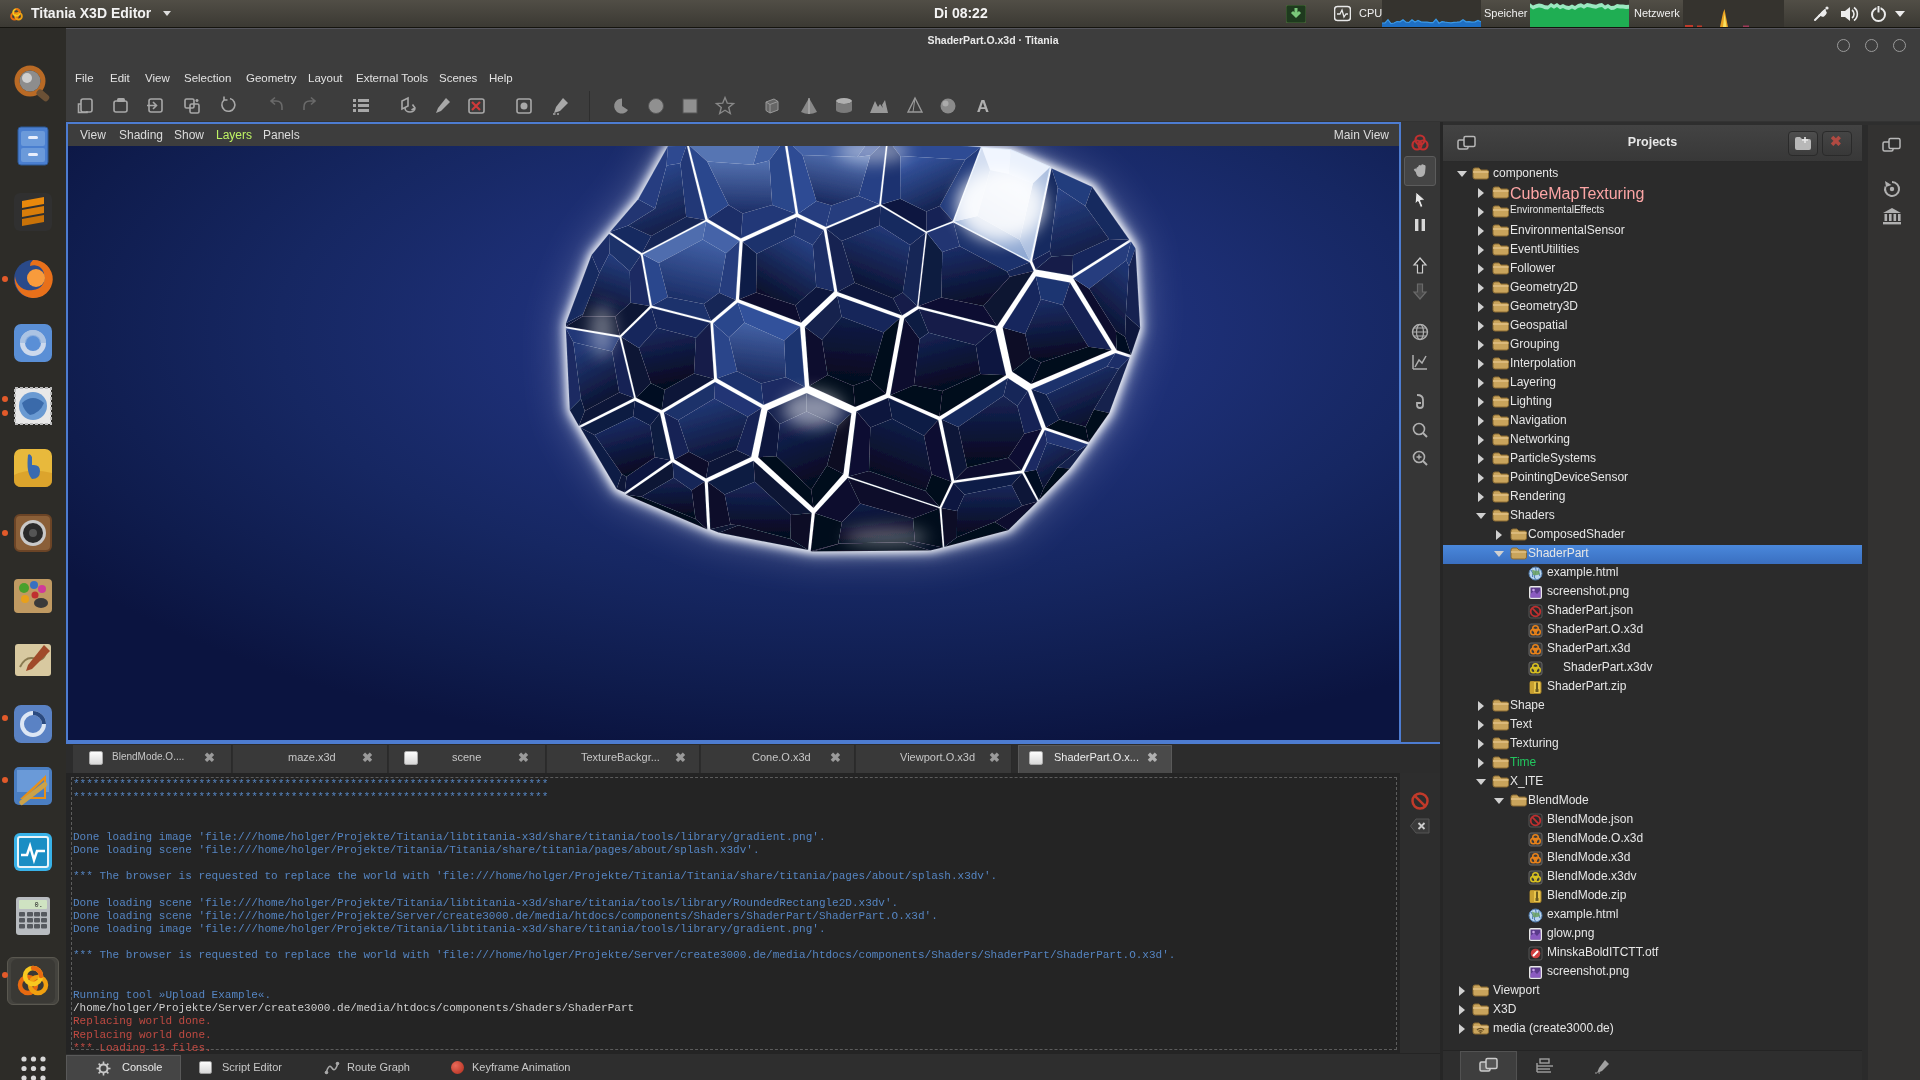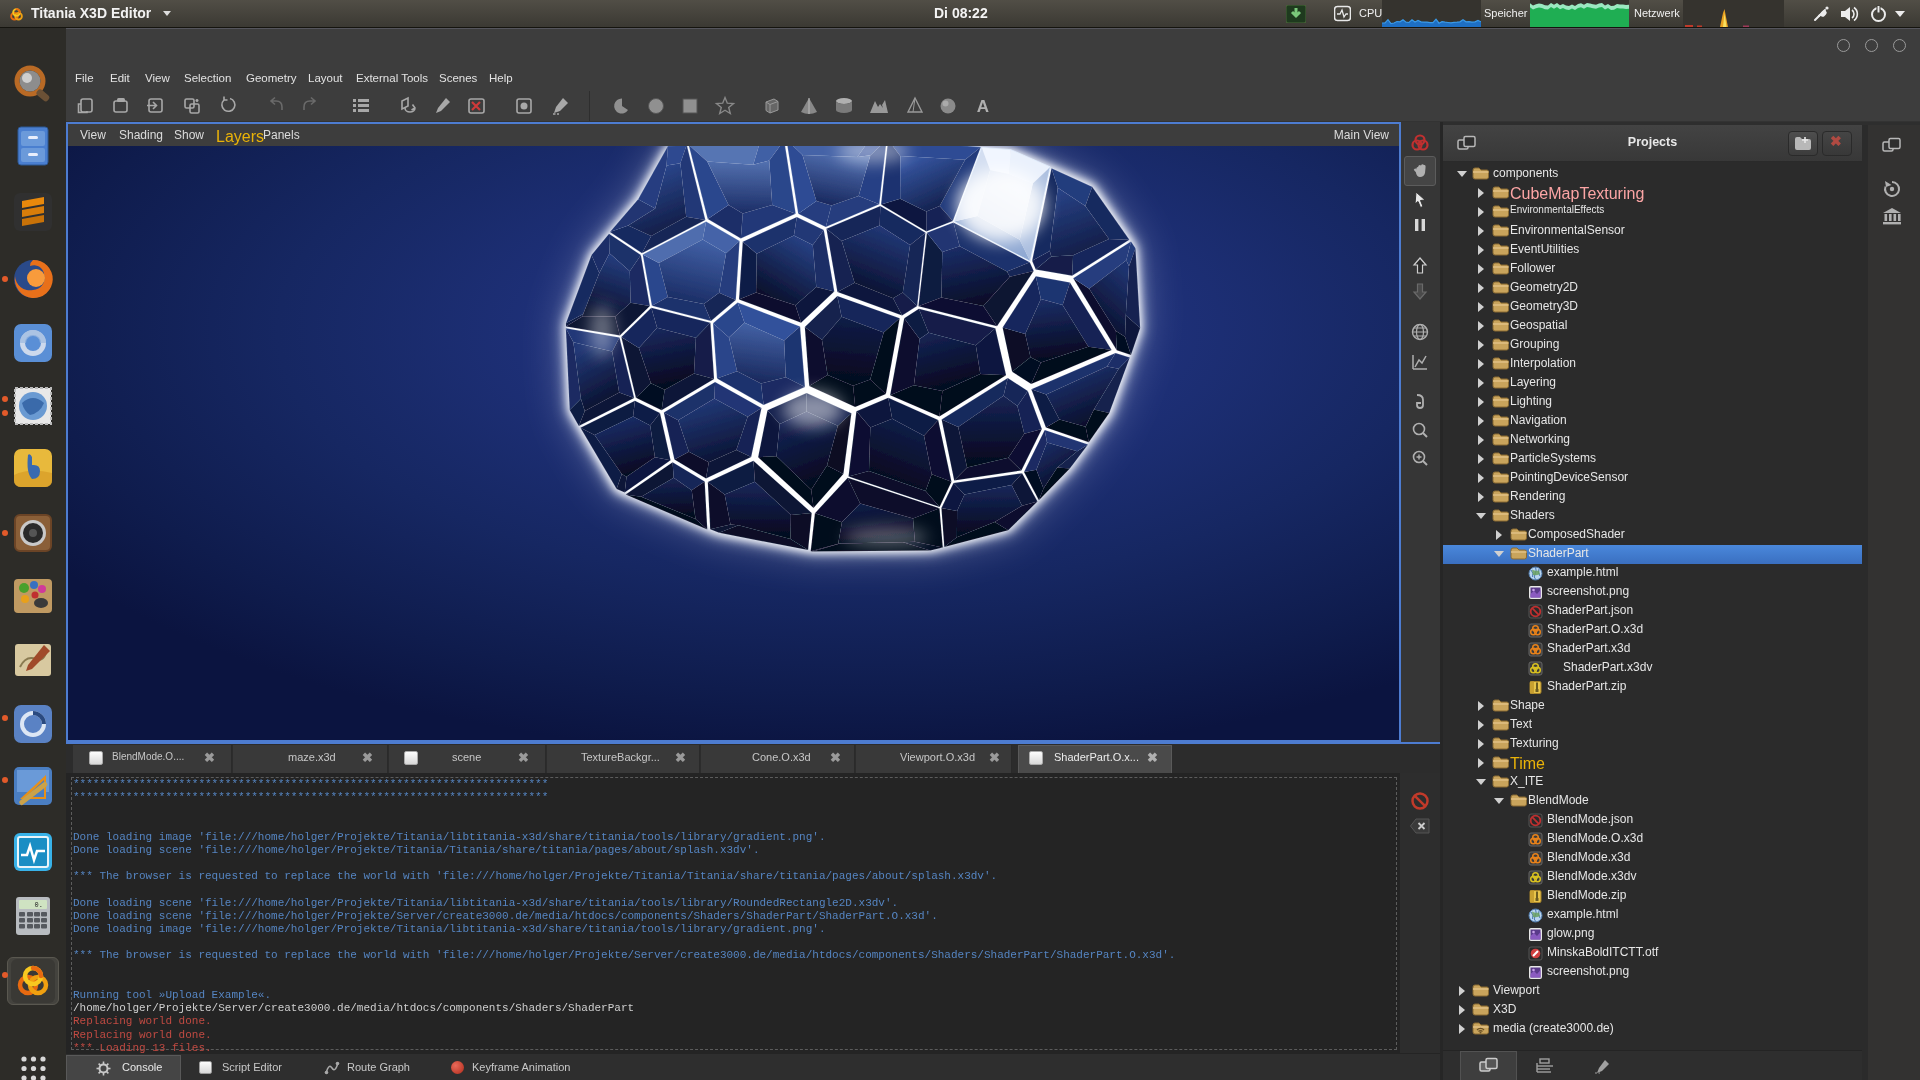--- a/index.html
+++ b/index.html
@@ -206,20 +206,21 @@
     <div style="position:absolute;left:2px;top:248px;width:6px;height:6px;border-radius:50%;background:#e25a2a"></div>
     <div style="position:absolute;left:2px;top:368px;width:6px;height:6px;border-radius:50%;background:#e25a2a"></div>
     <div style="position:absolute;left:2px;top:382px;width:6px;height:6px;border-radius:50%;background:#e25a2a"></div>
     <div style="position:absolute;left:2px;top:502px;width:6px;height:6px;border-radius:50%;background:#e25a2a"></div>
     <div style="position:absolute;left:2px;top:687px;width:6px;height:6px;border-radius:50%;background:#e25a2a"></div>
     <div style="position:absolute;left:2px;top:749px;width:6px;height:6px;border-radius:50%;background:#e25a2a"></div>
     <div style="position:absolute;left:2px;top:944px;width:6px;height:6px;border-radius:50%;background:#e25a2a"></div>
   </div>
 <div class="abs" id="titlebar">
 <div style="position:absolute;left:0;top:0;width:1854px;height:1px;background:#55555c"></div>
+<div style="position:absolute;left:0;top:6px;width:1854px;text-align:center;font-size:10.5px;font-weight:bold;color:#e9e9e9">ShaderPart.O.x3d · Titania</div>
 <div class="ring" style="left:1771px"></div>
     <div class="ring" style="left:1799px"></div>
     <div class="ring" style="left:1827px"></div>
 </div>
 <div class="abs" id="menubar">
     <div style="position:absolute;left:9px;top:4px;font-size:11.5px;color:#e2e2e2">File</div>
     <div style="position:absolute;left:44px;top:4px;font-size:11.5px;color:#e2e2e2">Edit</div>
     <div style="position:absolute;left:79px;top:4px;font-size:11.5px;color:#e2e2e2">View</div>
     <div style="position:absolute;left:118px;top:4px;font-size:11.5px;color:#e2e2e2">Selection</div>
     <div style="position:absolute;left:180px;top:4px;font-size:11.5px;color:#e2e2e2">Geometry</div>
@@ -322,21 +323,21 @@
     </svg>
     <svg width="22" height="22" viewBox="0 0 22 22" style="position:absolute;left:906px;top:6px">
       <text x="11" y="17" text-anchor="middle" font-size="17" font-weight="bold" fill="#b0b0b0" font-family="Liberation Sans">A</text>
     </svg>
   </div>
 <div class="abs" id="viewframe">
   <div id="vmenu">
       <div style="position:absolute;left:12px;top:4px;font-size:12px;color:#dcdcdc">View</div>
       <div style="position:absolute;left:51px;top:4px;font-size:12px;color:#dcdcdc">Shading</div>
       <div style="position:absolute;left:106px;top:4px;font-size:12px;color:#dcdcdc">Show</div>
-      <div style="position:absolute;left:148px;top:4px;font-size:16px;color:#eab308">Layers</div>
+      <div style="position:absolute;left:148px;top:4px;font-size:12px;color:#bef264">Layers</div>
       <div style="position:absolute;left:195px;top:4px;font-size:12px;color:#dcdcdc">Panels</div>
       <div style="position:absolute;right:10px;top:4px;font-size:12px;color:#dcdcdc">Main View</div>
     </div>
   <div id="scene">
       <svg width="1332" height="594" viewBox="67 147 1332 594" style="display:block">
 <defs>
 <radialGradient id="bgrad" cx="0.59" cy="0.31" r="0.72">
  <stop offset="0" stop-color="#2a4390"></stop>
  <stop offset="0.32" stop-color="#1e3078"></stop>
  <stop offset="0.60" stop-color="#162762"></stop>
@@ -1065,21 +1066,21 @@
       <svg width="17" height="13" viewBox="0 0 17 13" style="position:absolute;left:49px;top:612px">
         <path d="M1 3 Q1 1 3 1 L7 1 L9 3 L15 3 Q16.5 3 16.5 5 L16.5 10 Q16.5 12 14.5 12 L3 12 Q1 12 1 10 Z" fill="#c9a45c" stroke="#8a6b33"></path>
         <path d="M1 5 L16.5 5" stroke="#e0c084" stroke-width="1.5"></path>
       </svg>
       <div style="position:absolute;left:67px;top:611px;font-size:12px;color:#e6e6e6">Texturing</div>
       <div style="position:absolute;left:35px;top:633px;width:0;height:0;border-top:5px solid transparent;border-bottom:5px solid transparent;border-left:6px solid #d0d0d0"></div>
       <svg width="17" height="13" viewBox="0 0 17 13" style="position:absolute;left:49px;top:631px">
         <path d="M1 3 Q1 1 3 1 L7 1 L9 3 L15 3 Q16.5 3 16.5 5 L16.5 10 Q16.5 12 14.5 12 L3 12 Q1 12 1 10 Z" fill="#c9a45c" stroke="#8a6b33"></path>
         <path d="M1 5 L16.5 5" stroke="#e0c084" stroke-width="1.5"></path>
       </svg>
-      <div style="position:absolute;left:67px;top:630px;font-size:16px;color:#eab308">Time</div>
+      <div style="position:absolute;left:67px;top:630px;font-size:12px;color:#22c55e">Time</div>
       <div style="position:absolute;left:33px;top:654px;width:0;height:0;border-left:5px solid transparent;border-right:5px solid transparent;border-top:6px solid #d0d0d0"></div>
       <svg width="17" height="13" viewBox="0 0 17 13" style="position:absolute;left:49px;top:650px">
         <path d="M1 3 Q1 1 3 1 L7 1 L9 3 L15 3 Q16.5 3 16.5 5 L16.5 10 Q16.5 12 14.5 12 L3 12 Q1 12 1 10 Z" fill="#c9a45c" stroke="#8a6b33"></path>
         <path d="M1 5 L16.5 5" stroke="#e0c084" stroke-width="1.5"></path>
       </svg>
       <div style="position:absolute;left:67px;top:649px;font-size:12px;color:#e6e6e6">X_ITE</div>
       <div style="position:absolute;left:51px;top:673px;width:0;height:0;border-left:5px solid transparent;border-right:5px solid transparent;border-top:6px solid #d0d0d0"></div>
       <svg width="17" height="13" viewBox="0 0 17 13" style="position:absolute;left:67px;top:669px">
         <path d="M1 3 Q1 1 3 1 L7 1 L9 3 L15 3 Q16.5 3 16.5 5 L16.5 10 Q16.5 12 14.5 12 L3 12 Q1 12 1 10 Z" fill="#c9a45c" stroke="#8a6b33"></path>
         <path d="M1 5 L16.5 5" stroke="#e0c084" stroke-width="1.5"></path>

